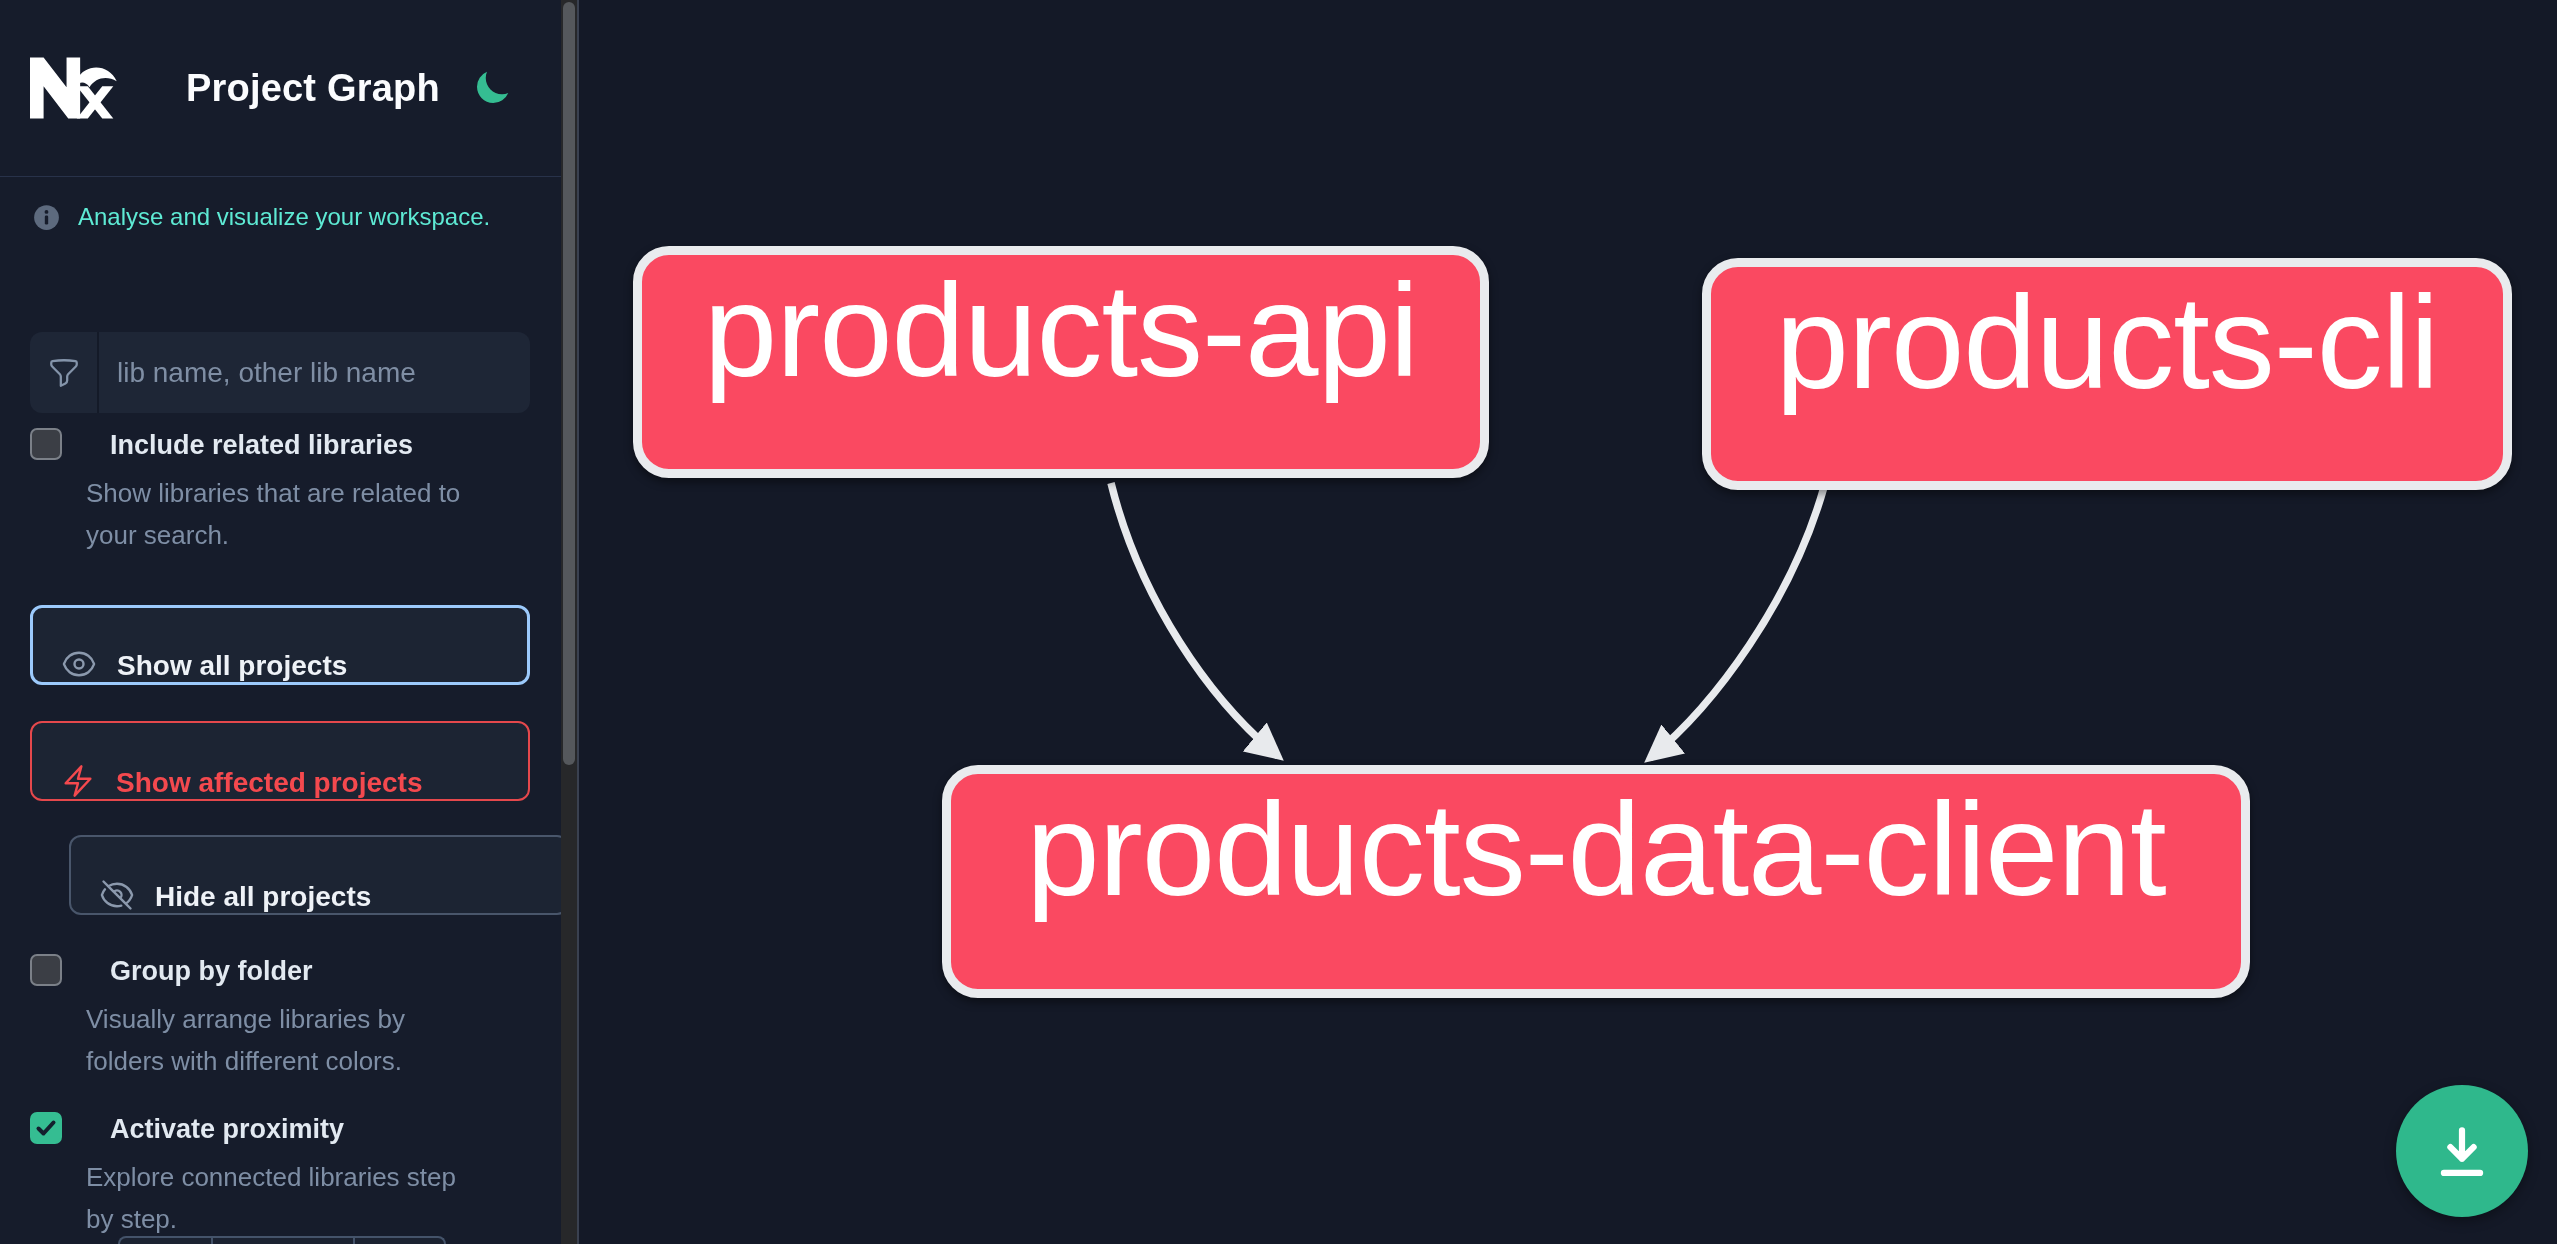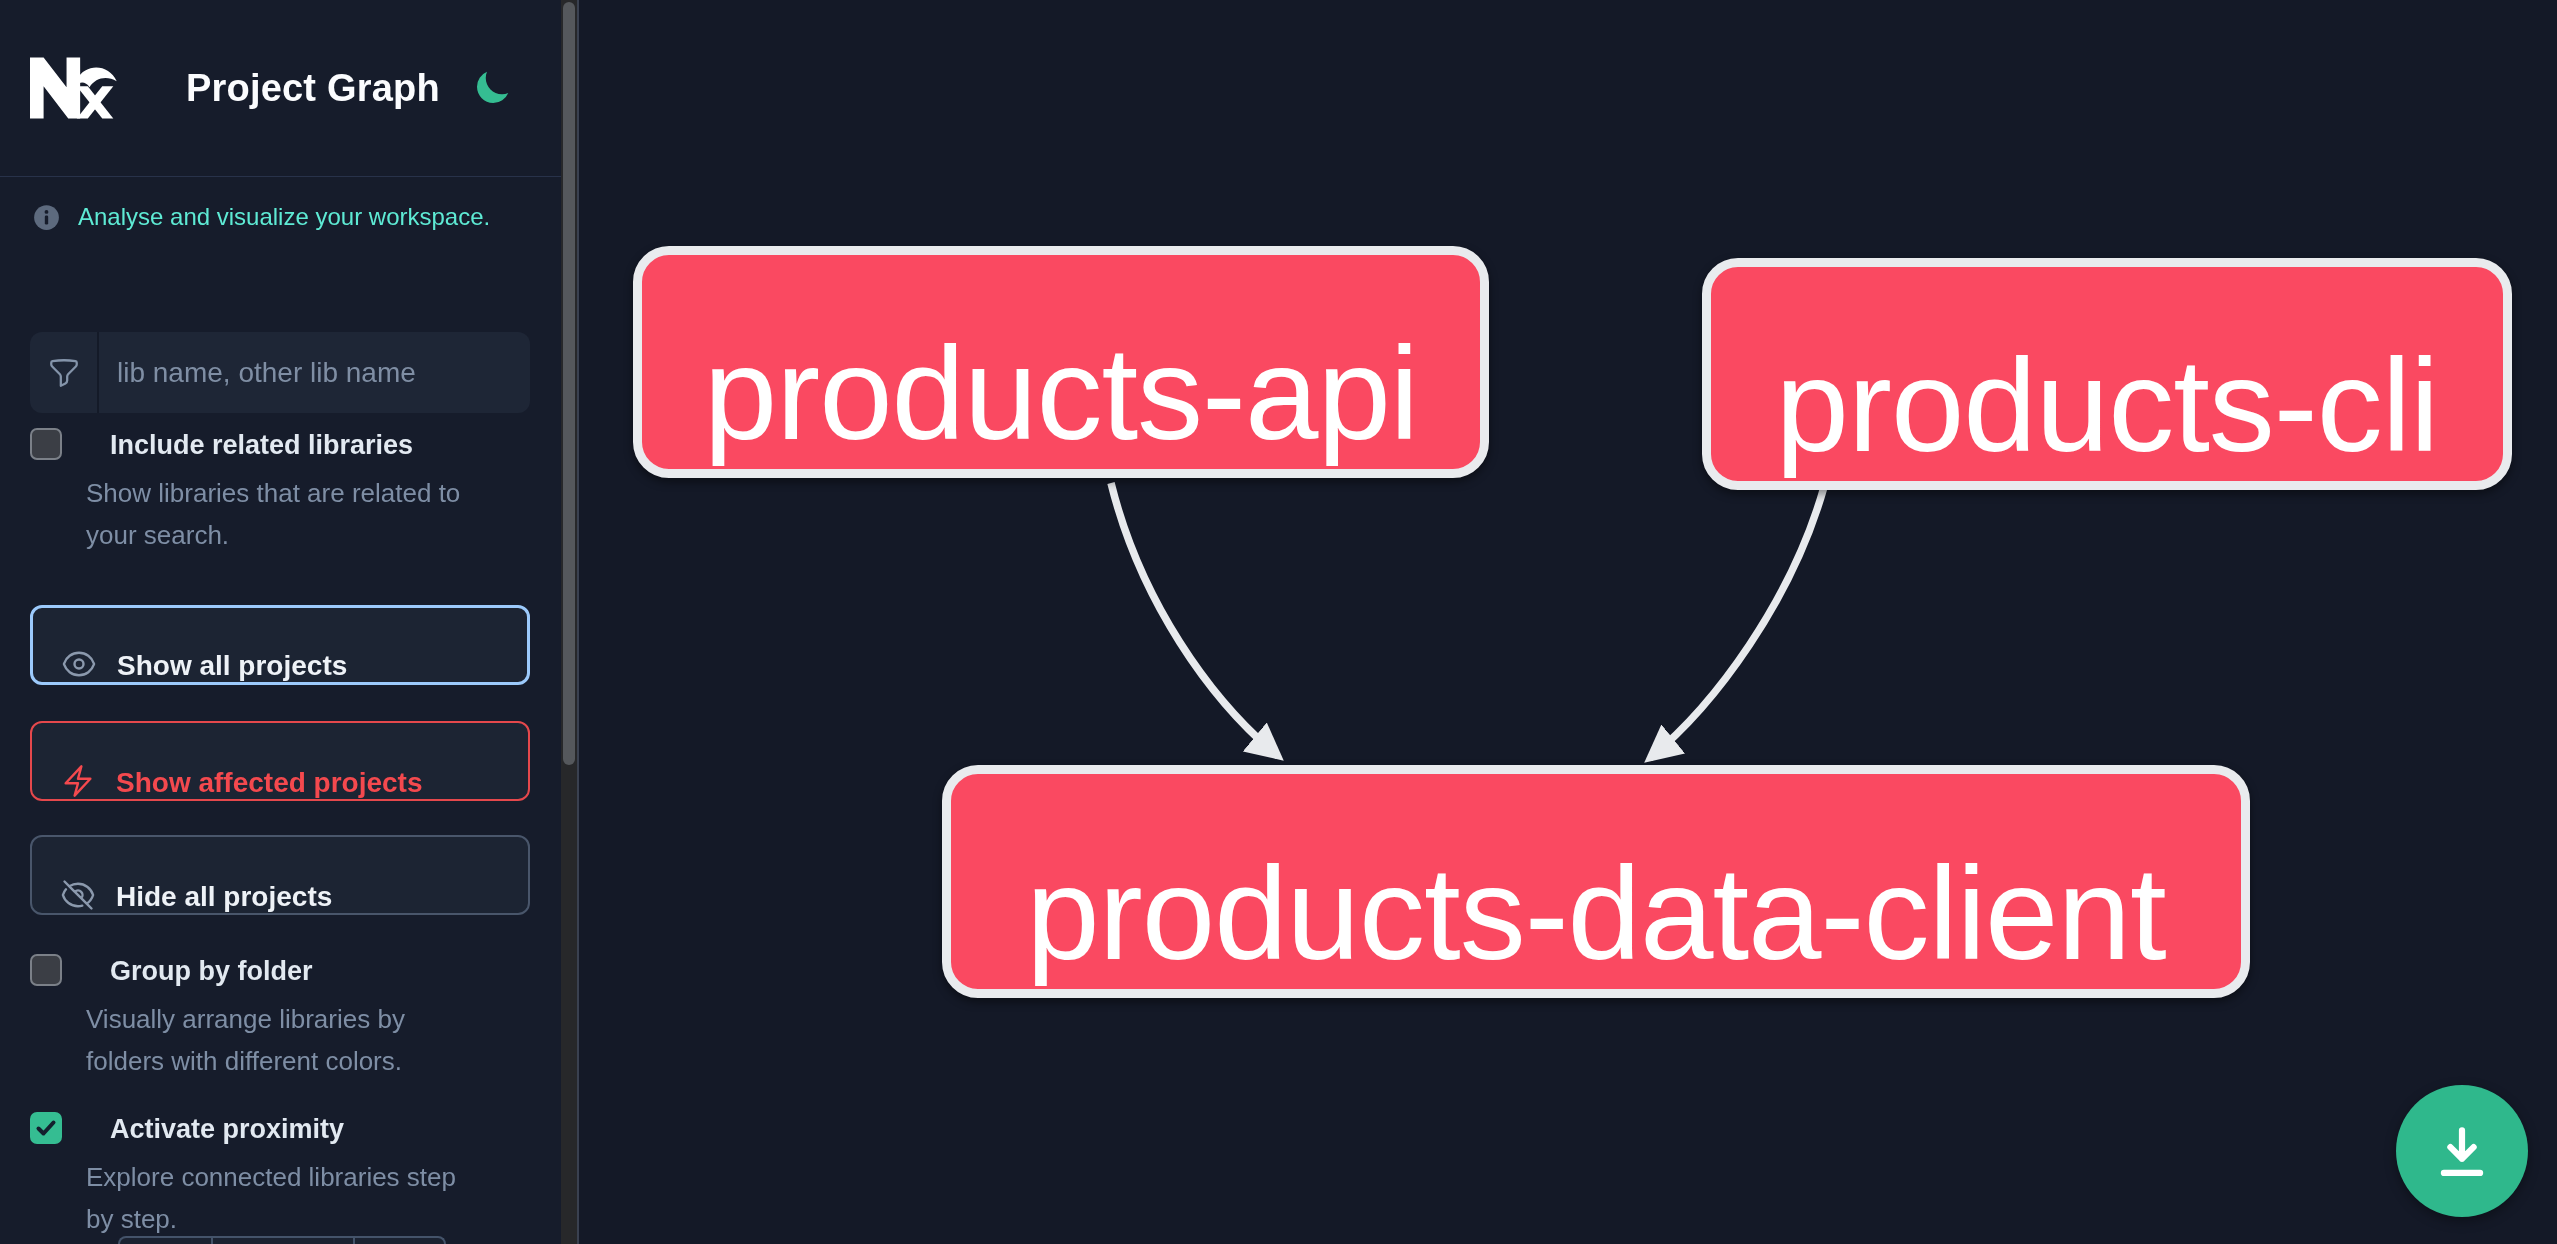--- a/index.html
+++ b/index.html
@@ -29,36 +29,36 @@
   .t-label{position:absolute;left:56px;top:2px;font-size:27px;font-weight:700;color:#e2e9f1;line-height:30px;cursor:default;margin-left:24px;}
   .t-desc{position:absolute;left:56px;top:44px;font-size:26px;color:#7e8ea5;line-height:42px;white-space:pre-line;}
   .sb-btn{position:absolute;left:30px;width:500px;height:80px;border-radius:12px;background:#1c2433;
     box-sizing:border-box;display:flex;align-items:flex-end;gap:20px;padding:0 0 0 28px;cursor:pointer;}
   .sb-btn .bicon{width:36px;height:36px;}
   .sb-btn .blabel{font-size:28px;font-weight:700;line-height:32px;}
   .btn-show-all{top:605px;border:3px solid #9ccafc;}
   .btn-show-all .bicon{color:#8b99ad;} .btn-show-all .blabel{color:#eef2f7;}
   .btn-affected{top:721px;border:2px solid #e5484c;}
   .btn-affected .bicon{color:#f4494e;} .btn-affected .blabel{color:#f4494e;}
-  .btn-hide{top:835px;border:2px solid #49566b;}
+  .btn-hide{top:835px;border:2px solid #49566b;margin-left:39px;}
   .btn-hide .bicon{color:#8b99ad;} .btn-hide .blabel{color:#eef2f7;}
   .seg-strip{position:absolute;left:118px;top:1236px;display:flex;}
   .seg{height:20px;background:#1b2231;border:2px solid #44536a;border-bottom:none;box-sizing:border-box;}
   .seg.s1{width:95px;border-radius:8px 0 0 0;}
   .seg.s2{width:142px;border-left:none;}
   .seg.s3{width:91px;border-left:none;border-radius:0 8px 0 0;}
   
   .scroll-track{position:absolute;left:561px;top:0;width:16px;height:1244px;background:#27282a;}
   .scroll-thumb{position:absolute;left:2px;top:2px;width:12px;height:763px;border-radius:6px;background:#55585c;cursor:grab;}
   .canvas-sep{position:absolute;left:577px;top:0;width:2px;height:1244px;background:#3a4150;}
   
   .canvas{position:absolute;left:579px;top:0;width:1978px;height:1244px;background:#141927;}
   .edges{position:absolute;left:0;top:0;width:2557px;height:1244px;pointer-events:none;}
   .node{position:absolute;box-sizing:border-box;background:#fa4961;border:9px solid #e9ebee;border-radius:36px;
-    display:flex;align-items:flex-end;justify-content:center;color:#ffffff;font-size:132px;letter-spacing:-1px;
+    display:flex;align-items:flex-start;justify-content:center;color:#ffffff;font-size:132px;letter-spacing:-1px;
     box-shadow:0 4px 10px rgba(0,0,0,.45);cursor:pointer;}
   .node-api{left:633px;top:246px;width:856px;height:232px;}
   .node-cli{left:1702px;top:246px;width:810px;height:232px;margin-top:12px;}
   .node-client{left:942px;top:765px;width:1308px;height:233px;}
   
   .fab{position:absolute;left:2396px;top:1085px;width:132px;height:132px;border-radius:50%;background:#2fb88c;
     display:flex;align-items:center;justify-content:center;cursor:pointer;box-shadow:0 4px 12px rgba(0,0,0,.35);}
   .fab svg{width:62px;height:62px;color:#ffffff;}
 </style>
 </head>

